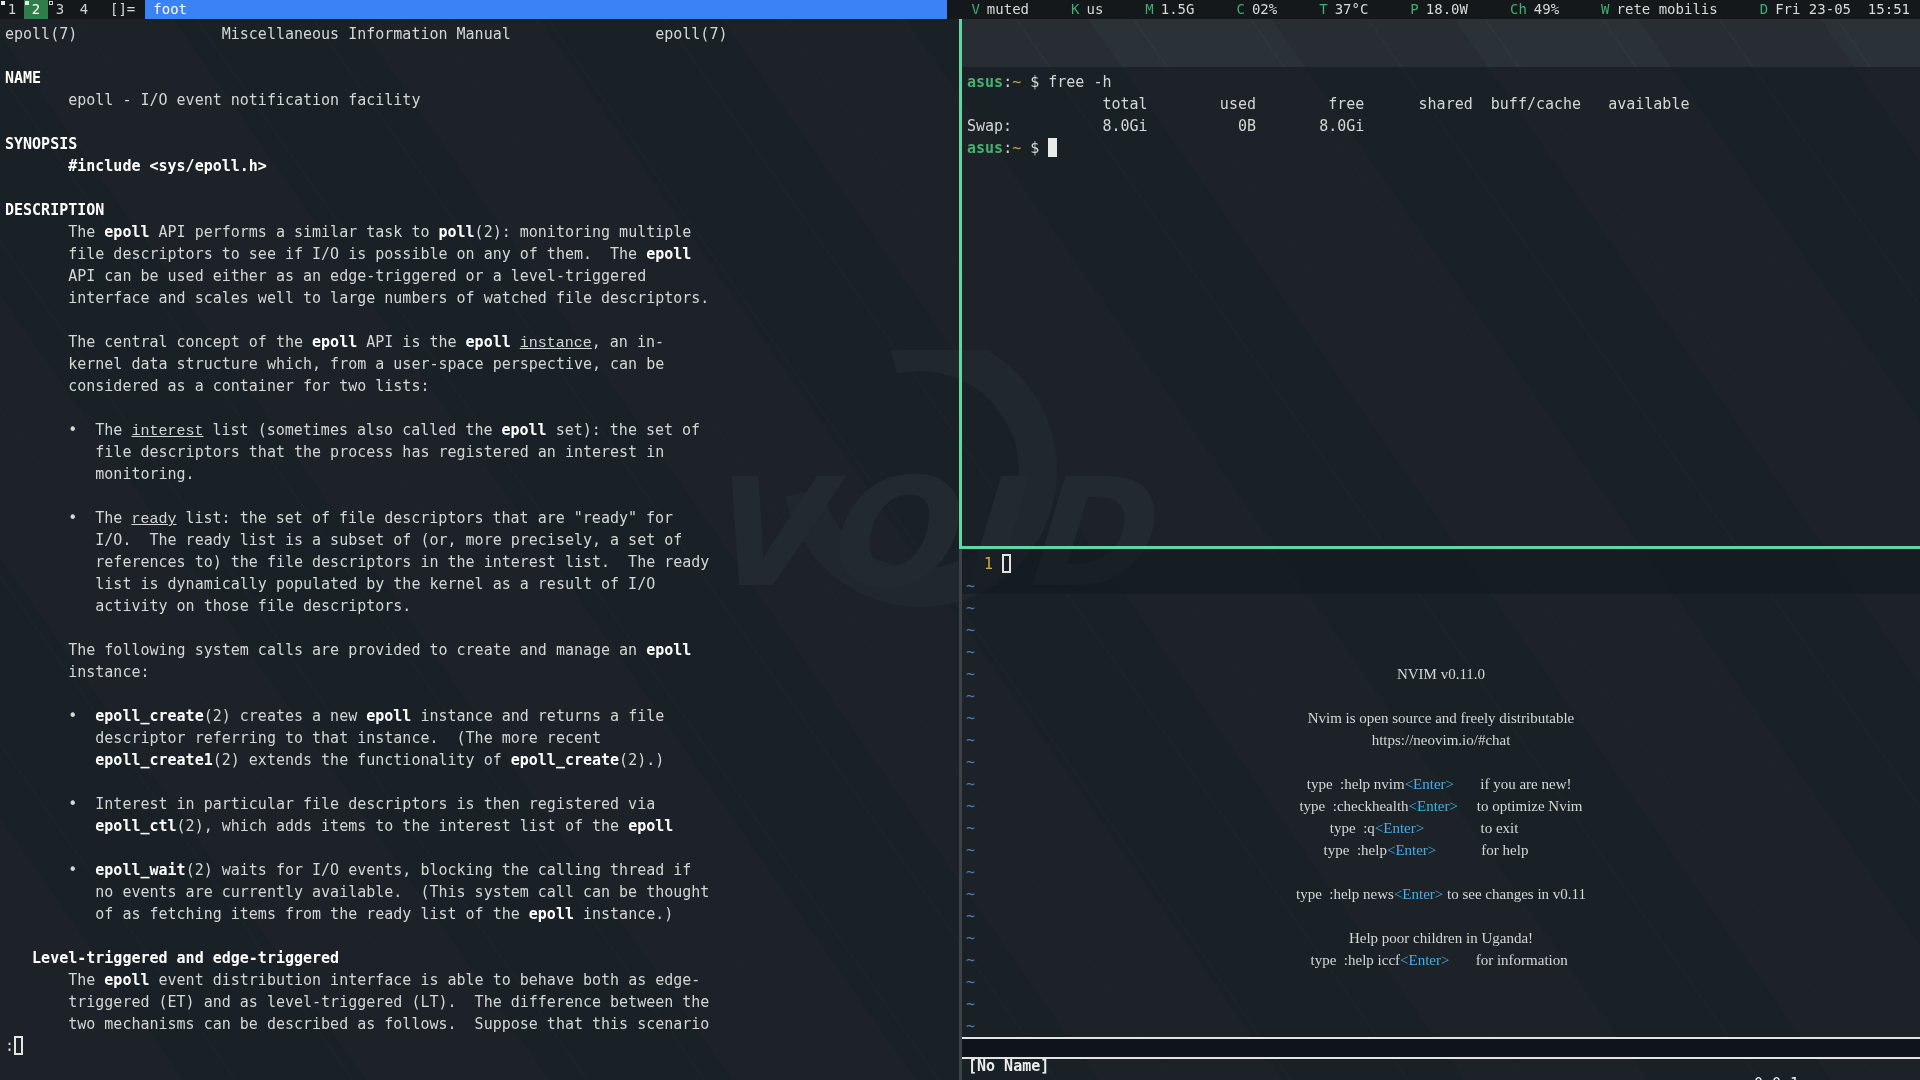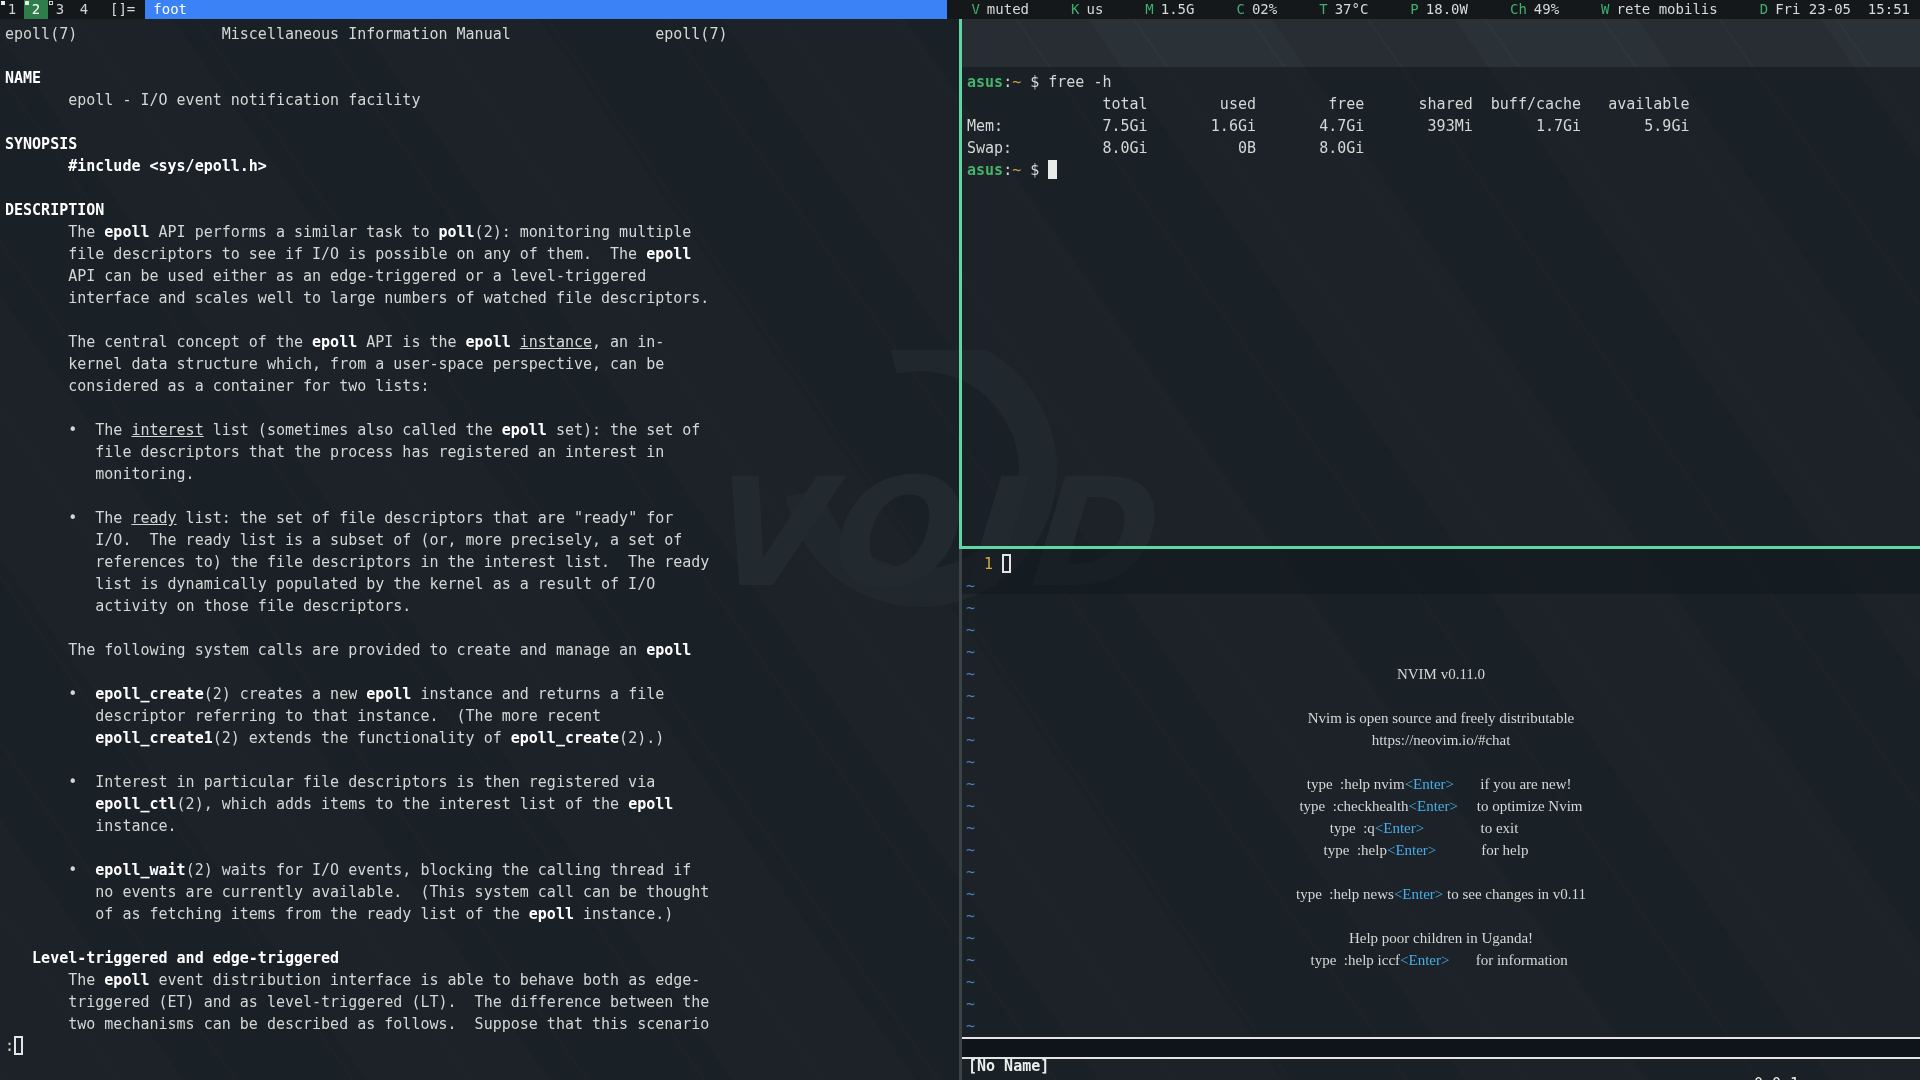--- a/index.html
+++ b/index.html
@@ -36,21 +36,21 @@
   .pane { position:absolute; background:rgba(20,26,30,0.62); z-index:1; font-size:15px; }
   .pane-left  { left:0;   top:19px;  width:959px; height:1061px; padding:4px 8px 0 5px; }
   .pane-tr    { left:962px; top:19px; width:958px; height:527px; padding:4px 0 0 5px;margin-top:48px; }
   .pane-br    { left:962px; top:549px; width:958px; height:531px; padding:4px 0 0 4px; }
   .divider-v-green { position:absolute; left:959px; top:19px;  width:3px; height:527px; background:#5fd7a2; z-index:2; }
   .divider-h-green { position:absolute; left:959px; top:546px; width:961px; height:3px; background:#5fd7a2; z-index:2; }
   .divider-v-dark  { position:absolute; left:959px; top:549px; width:3px; height:531px; background:#3c4347; z-index:2; }
   
   .tline { height:22px; line-height:22px; white-space:pre; }
   .seg-b { font-weight:bold; color:#ffffff; }
-  .seg-u { text-decoration:underline; }
+  .seg-u { text-decoration:underline;font-family:Liberation Mono, monospace; }
   .seg-pg { color:#45b36b; font-weight:bold; }
   .seg-py { color:#c9a23f; }
   .seg-e { color:#47aee8; }
   .seg-lnum { color:#d8a742; }
   .seg-cur { display:inline-block; width:9px; height:19px; background:#e9ebea; vertical-align:text-bottom; }
   .seg-curh { display:inline-block; width:9px; height:19px; border:2px solid #e3e5e4; vertical-align:text-bottom; }
   
   .nvim-splash { position:absolute; left:0; right:0; top:114px; text-align:center; z-index:1;font-family:Liberation Serif, serif; }
   .nvim-tildes { color:#4b7fc0; }
   .nvim-statusline {
@@ -116,28 +116,28 @@
       <div class="tline"><span>          file descriptors that the process has registered an interest in</span></div>
       <div class="tline"><span>          monitoring.</span></div>
       <div class="tline">&nbsp;</div>
       <div class="tline"><span>       •  The </span><span class="seg-u">ready</span><span> list: the set of file descriptors that are "ready" for</span></div>
       <div class="tline"><span>          I/O.  The ready list is a subset of (or, more precisely, a set of</span></div>
       <div class="tline"><span>          references to) the file descriptors in the interest list.  The ready</span></div>
       <div class="tline"><span>          list is dynamically populated by the kernel as a result of I/O</span></div>
       <div class="tline"><span>          activity on those file descriptors.</span></div>
       <div class="tline">&nbsp;</div>
       <div class="tline"><span>       The following system calls are provided to create and manage an </span><span class="seg-b">epoll</span></div>
+      <div class="tline"><span>       instance:</span></div>
       <div class="tline">&nbsp;</div>
       <div class="tline"><span>       •  </span><span class="seg-b">epoll_create</span><span>(2) creates a new </span><span class="seg-b">epoll</span><span> instance and returns a file</span></div>
       <div class="tline"><span>          descriptor referring to that instance.  (The more recent</span></div>
       <div class="tline"><span>          </span><span class="seg-b">epoll_create1</span><span>(2) extends the functionality of </span><span class="seg-b">epoll_create</span><span>(2).)</span></div>
       <div class="tline">&nbsp;</div>
       <div class="tline"><span>       •  Interest in particular file descriptors is then registered via</span></div>
       <div class="tline"><span>          </span><span class="seg-b">epoll_ctl</span><span>(2), which adds items to the interest list of the </span><span class="seg-b">epoll</span></div>
-      <div class="tline"><span>          instance.</span></div>
       <div class="tline">&nbsp;</div>
       <div class="tline"><span>       •  </span><span class="seg-b">epoll_wait</span><span>(2) waits for I/O events, blocking the calling thread if</span></div>
       <div class="tline"><span>          no events are currently available.  (This system call can be thought</span></div>
       <div class="tline"><span>          of as fetching items from the ready list of the </span><span class="seg-b">epoll</span><span> instance.)</span></div>
       <div class="tline">&nbsp;</div>
       <div class="tline"><span>   </span><span class="seg-b">Level-triggered and edge-triggered</span></div>
       <div class="tline"><span>       The </span><span class="seg-b">epoll</span><span> event distribution interface is able to behave both as edge-</span></div>
       <div class="tline"><span>       triggered (ET) and as level-triggered (LT).  The difference between the</span></div>
       <div class="tline"><span>       two mechanisms can be described as follows.  Suppose that this scenario</span></div>
     </div>
@@ -147,21 +147,20 @@
 </div>
 
 <div class="divider-v-green"></div>
 <div class="divider-h-green"></div>
 <div class="divider-v-dark"></div>
 
 <div class="pane pane-tr">
   <div id="term-lines">
       <div class="tline"><span class="seg-pg">asus</span><span>:</span><span class="seg-py">~</span><span> $ free -h</span></div>
       <div class="tline"><span>               total        used        free      shared  buff/cache   available</span></div>
-      <div class="tline"><span>Mem:           7.5Gi       1.6Gi       4.7Gi       393Mi       1.7Gi       5.9Gi</span></div>
       <div class="tline"><span>Swap:          8.0Gi          0B       8.0Gi</span></div>
       <div class="tline"><span class="seg-pg">asus</span><span>:</span><span class="seg-py">~</span><span> $ </span><span class="seg-cur"></span></div>
     </div>
 </div>
 
 <div class="pane pane-br">
   <div id="nvim-line1">
       <div class="tline"><span class="seg-lnum">  1 </span><span class="seg-curh"></span></div>
     </div>
   <div id="tildes" class="nvim-tildes">

